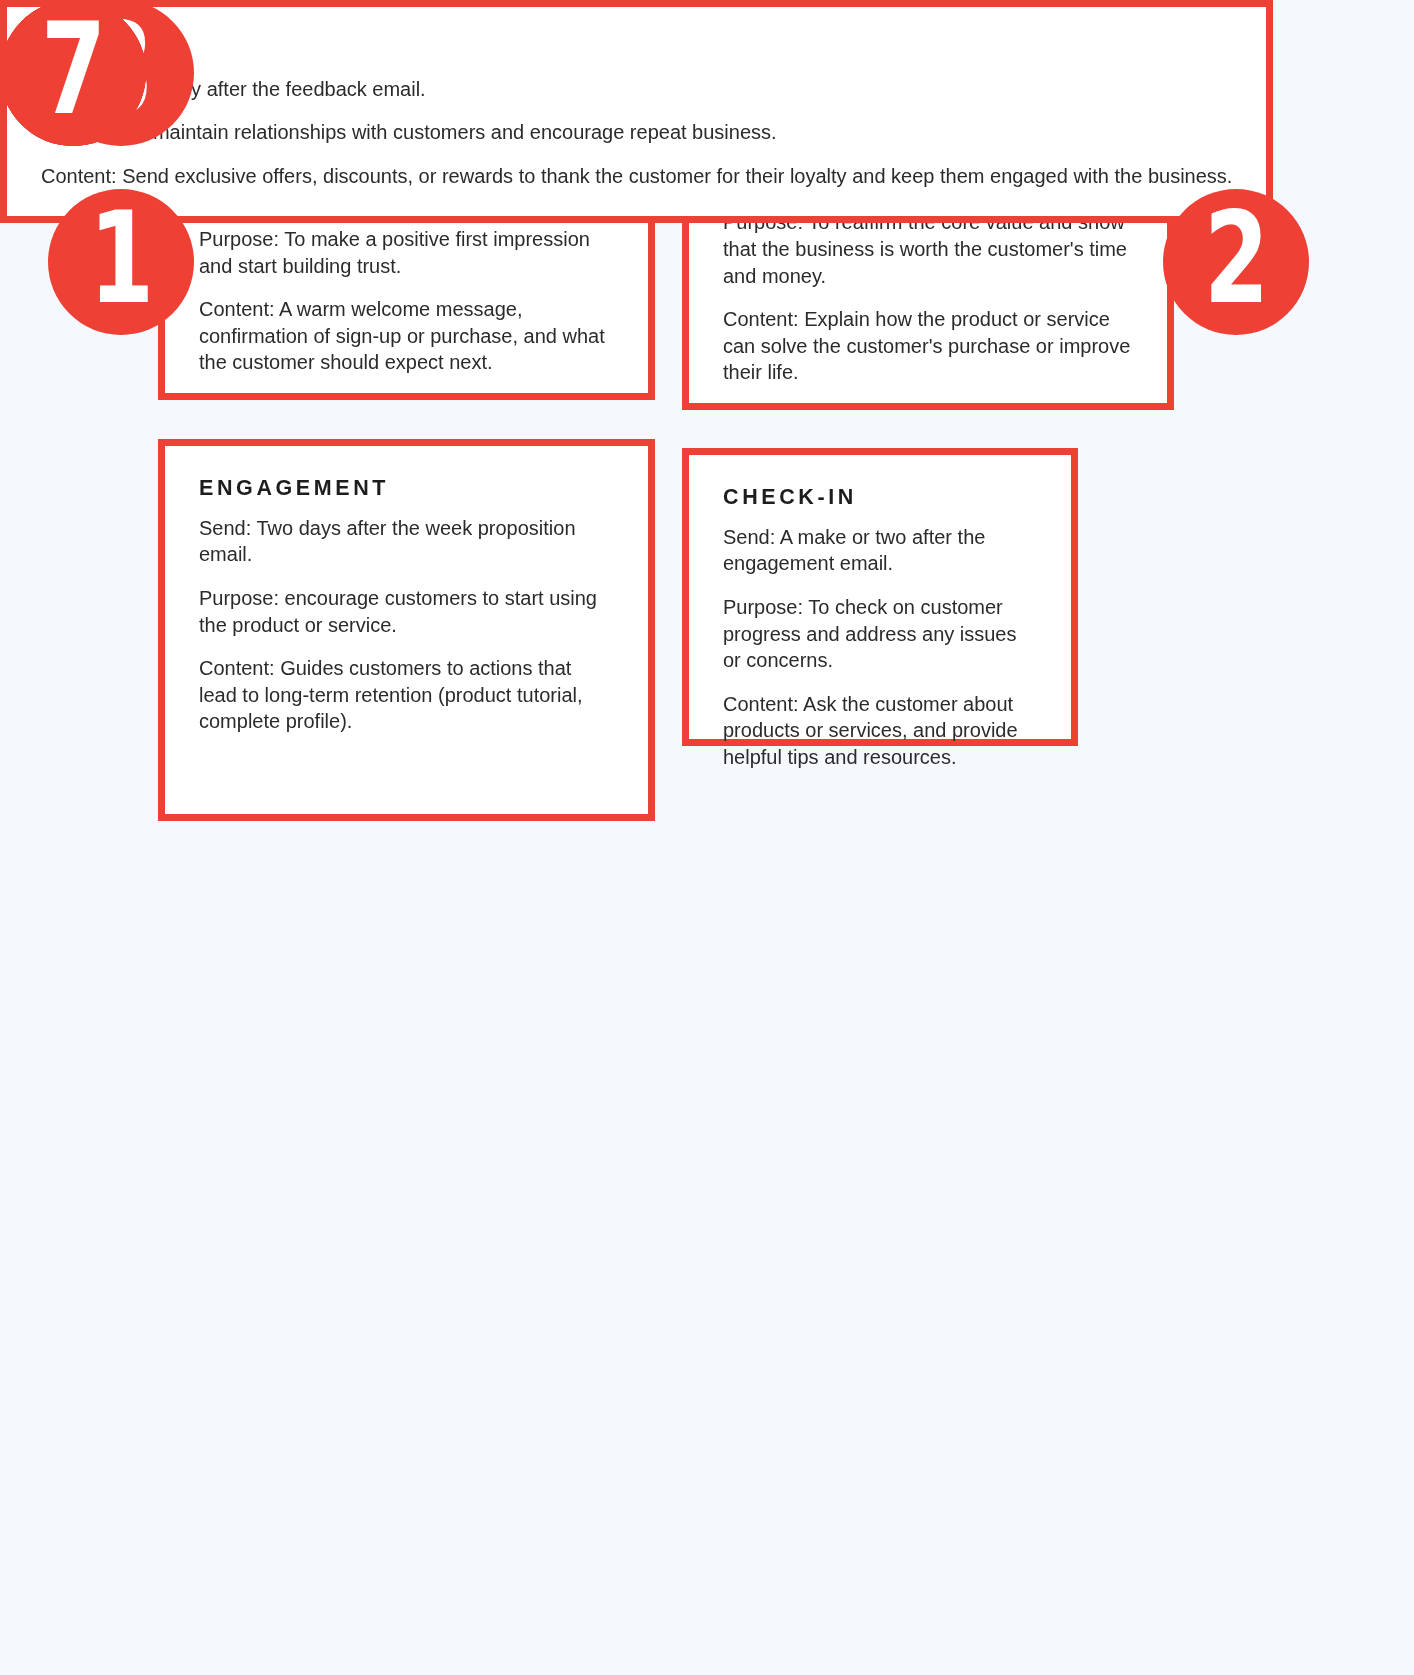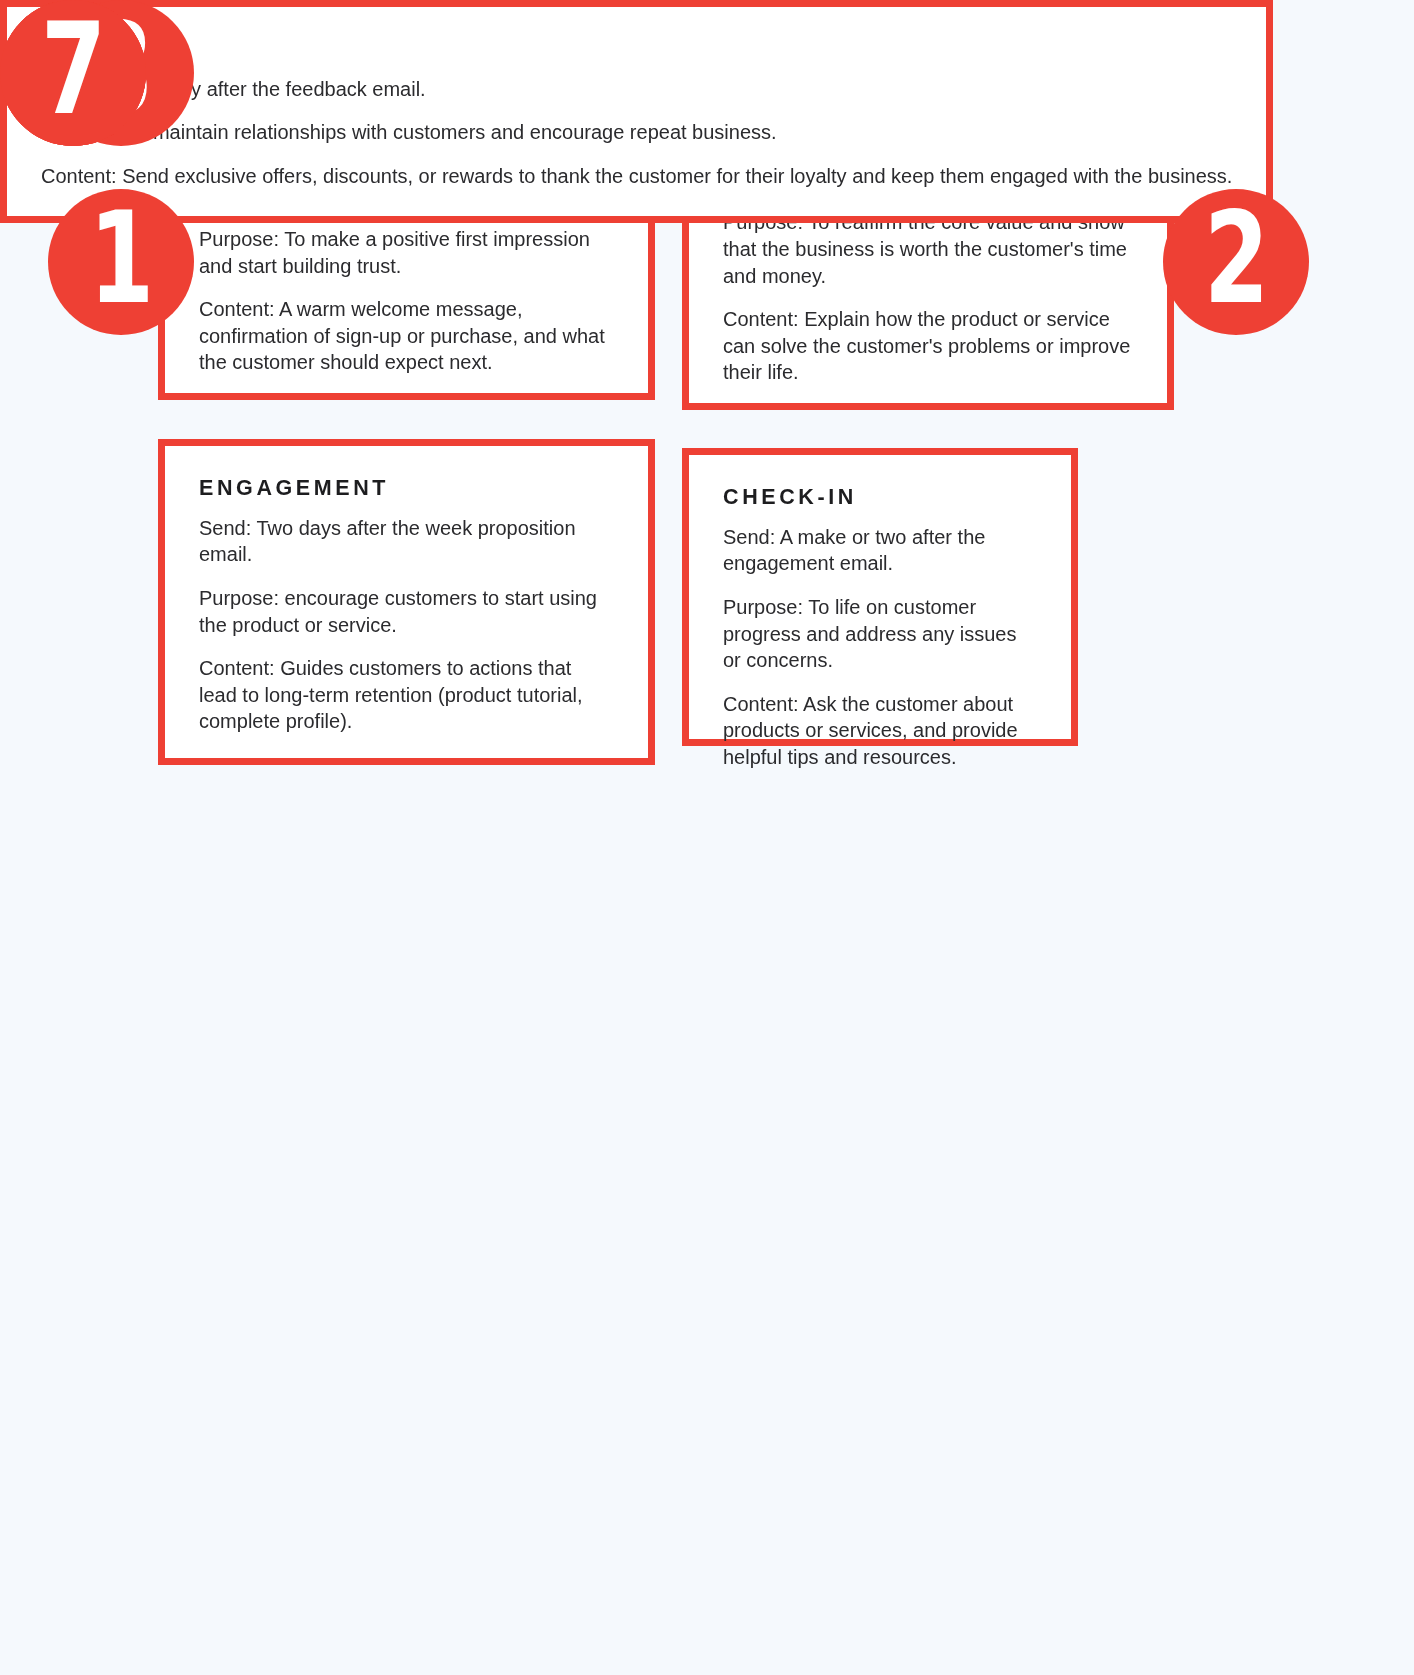--- a/index.html
+++ b/index.html
@@ -82,21 +82,21 @@
   }
 
   
   
   #card-1 { left: 158px;  top: 80px;   width: 497px; height: 320px; }
   #card-2 { left: 682px;  top: 90px;   width: 492px; height: 320px; }
   #badge-1 { left: 48px;   top: 189px; }
   #badge-2 { left: 1163px; top: 189px; }
 
   
-  #card-3 { left: 158px;  top: 439px;  width: 497px; height: 326px; }
+  #card-3 { left: 158px;  top: 439px;  width: 497px; height: 382px; }
   #card-4 { left: 682px;  top: 448px;  width: 396px; height: 298px; }
   #badge-3 { left: 48px;   top": 0; top: 511px; }
   #badge-4 { left: 1163px; top: 511px; }
 
   /* Row 3 */
   #card-5 { left: 158px;  top: 786px;  width: 497px; height: 299px; }
   #card-6 { left: 682px;  top: 788px;  width: 492px; height: 297px; }
   #badge-5 { left: 40px;   top: 847px; }
   #badge-6 { left: 1154px; top: 847px; }
 
@@ -124,21 +124,21 @@
   </div>
   <div class="badge" id="badge-1">
     <span>1</span>
   </div>
 
   <div class="card" id="card-2">
     <div class="card-inner">
       <div class="card-title">VALUE PROPOSITION</div>
       <div class="card-para">Send: A day or two after the welcome email.</div>
       <div class="card-para">Purpose: To reaffirm the core value and show that the business is worth the customer's time and money.</div>
-      <div class="card-para">Content: Explain how the product or service can solve the customer's problems or improve their life.</div>
+      <div class="card-para">Content: Explain how the product or service can solve the customer's purchase or improve their life.</div>
     </div>
   </div>
   <div class="badge" id="badge-2">
     <span>2</span>
   </div>
 
   <div class="card" id="card-3">
     <div class="card-inner">
       <div class="card-title">ENGAGEMENT</div>
       <div class="card-para">Send: Two days after the week proposition email.</div>
@@ -147,21 +147,21 @@
     </div>
   </div>
   <div class="badge" id="badge-3">
     <span>3</span>
   </div>
 
   <div class="card" id="card-4">
     <div class="card-inner">
       <div class="card-title">CHECK-IN</div>
       <div class="card-para">Send: A make or two after the engagement email.</div>
-      <div class="card-para">Purpose: To life on customer progress and address any issues or concerns.</div>
+      <div class="card-para">Purpose: To check on customer progress and address any issues or concerns.</div>
       <div class="card-para">Content: Ask the customer about products or services, and provide helpful tips and resources.</div>
     </div>
   </div>
   <div class="badge" id="badge-4">
     <span>4</span>
   </div>
 
   <div class="card" id="card-5">
     <div class="card-inner">
       <div class="card-title">UPSELL/CROSS-SELL EMAIL</div>

